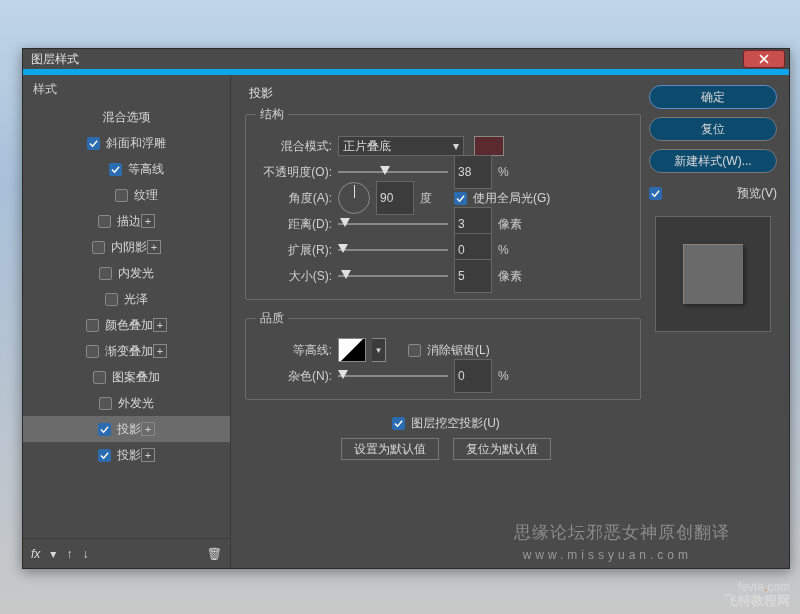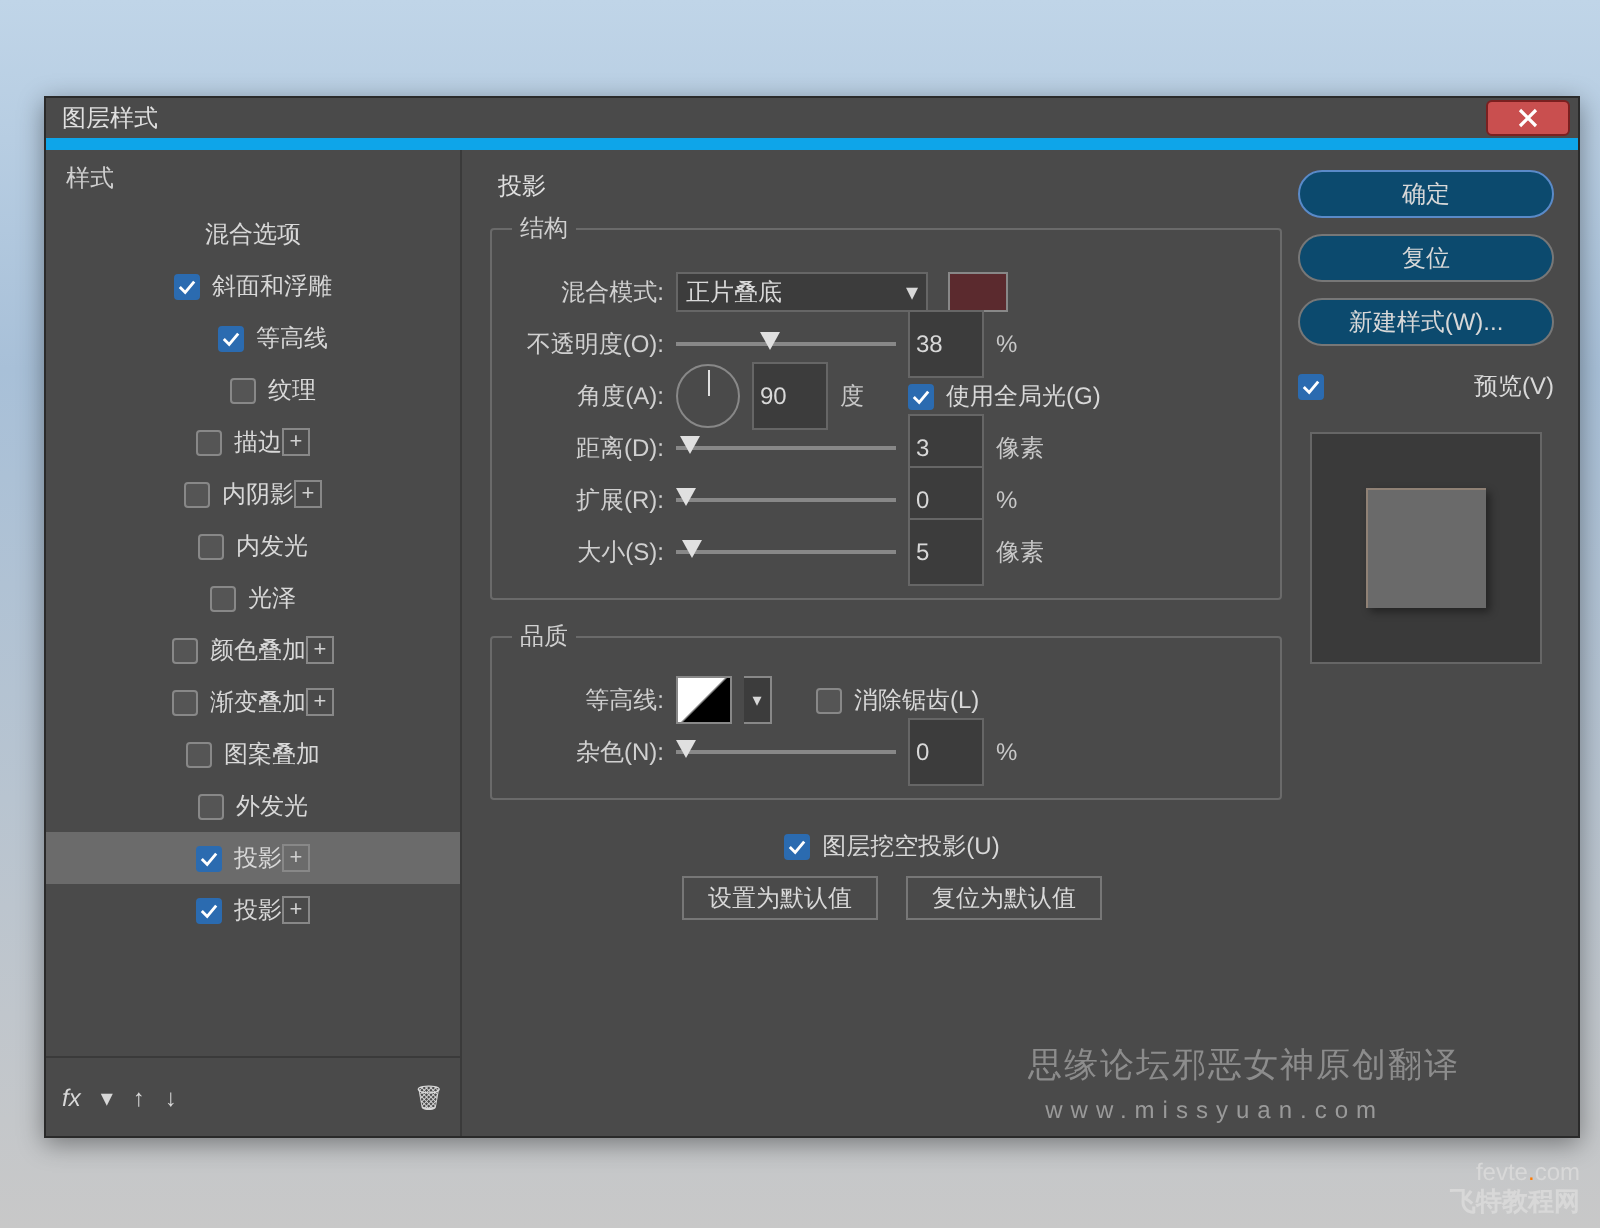--- a/index.html
+++ b/index.html
@@ -13,21 +13,21 @@
 .sidebar{width:208px;background:#4a4a4a;border-right:1px solid #3a3a3a;display:flex;flex-direction:column}
 .style-header{padding:6px 10px;color:#d0d0d0}
 .style-item{display:flex;align-items:center;justify-content:center;padding:4px 10px 4px 10px;height:26px}
 .style-item.selected{background:#6b6b6b}
 .style-item .left{display:flex;align-items:center;gap:6px}
 .chk{width:13px;height:13px;border:1px solid #888;background:#555;display:inline-flex;align-items:center;justify-content:center;border-radius:2px}
 .chk.checked{background:#2b6bb0;border-color:#2b6bb0}
 .chk svg{width:9px;height:9px}
 .plus{width:14px;height:14px;border:1px solid #888;display:flex;align-items:center;justify-content:center;font-size:11px;color:#d0d0d0}
 .indent{padding-left:20px}
-.sidebar-footer{margin-top:auto;height:40px;border-top:1px solid #3a3a3a;display:flex;align-items:center;padding:0 8px;gap:10px;color:#c8c8c8}
+.sidebar-footer{margin-top:auto;height:30px;border-top:1px solid #3a3a3a;display:flex;align-items:center;padding:0 8px;gap:10px;color:#c8c8c8}
 .sidebar-footer .spacer{flex:1}
 .main{flex:1;display:flex;padding:8px 12px}
 .settings{flex:1}
 .group-title{color:#e0e0e0;margin:2px 0 4px 6px}
 .group{border:1px solid #6a6a6a;border-radius:2px;margin:0 8px 10px 2px;padding:6px 10px 10px}
 .group legend{padding:0 4px;color:#d0d0d0;margin-bottom:4px}
 .row{display:flex;align-items:center;height:26px;gap:6px}
 .row .lbl{width:76px;text-align:right;color:#d0d0d0}
 .select{width:126px;height:20px;background:#3c3c3c;border:1px solid #666;display:flex;align-items:center;justify-content:space-between;padding:0 4px}
 .swatch{width:30px;height:20px;background:#5b2a2e;border:1px solid #888;margin-left:4px}

